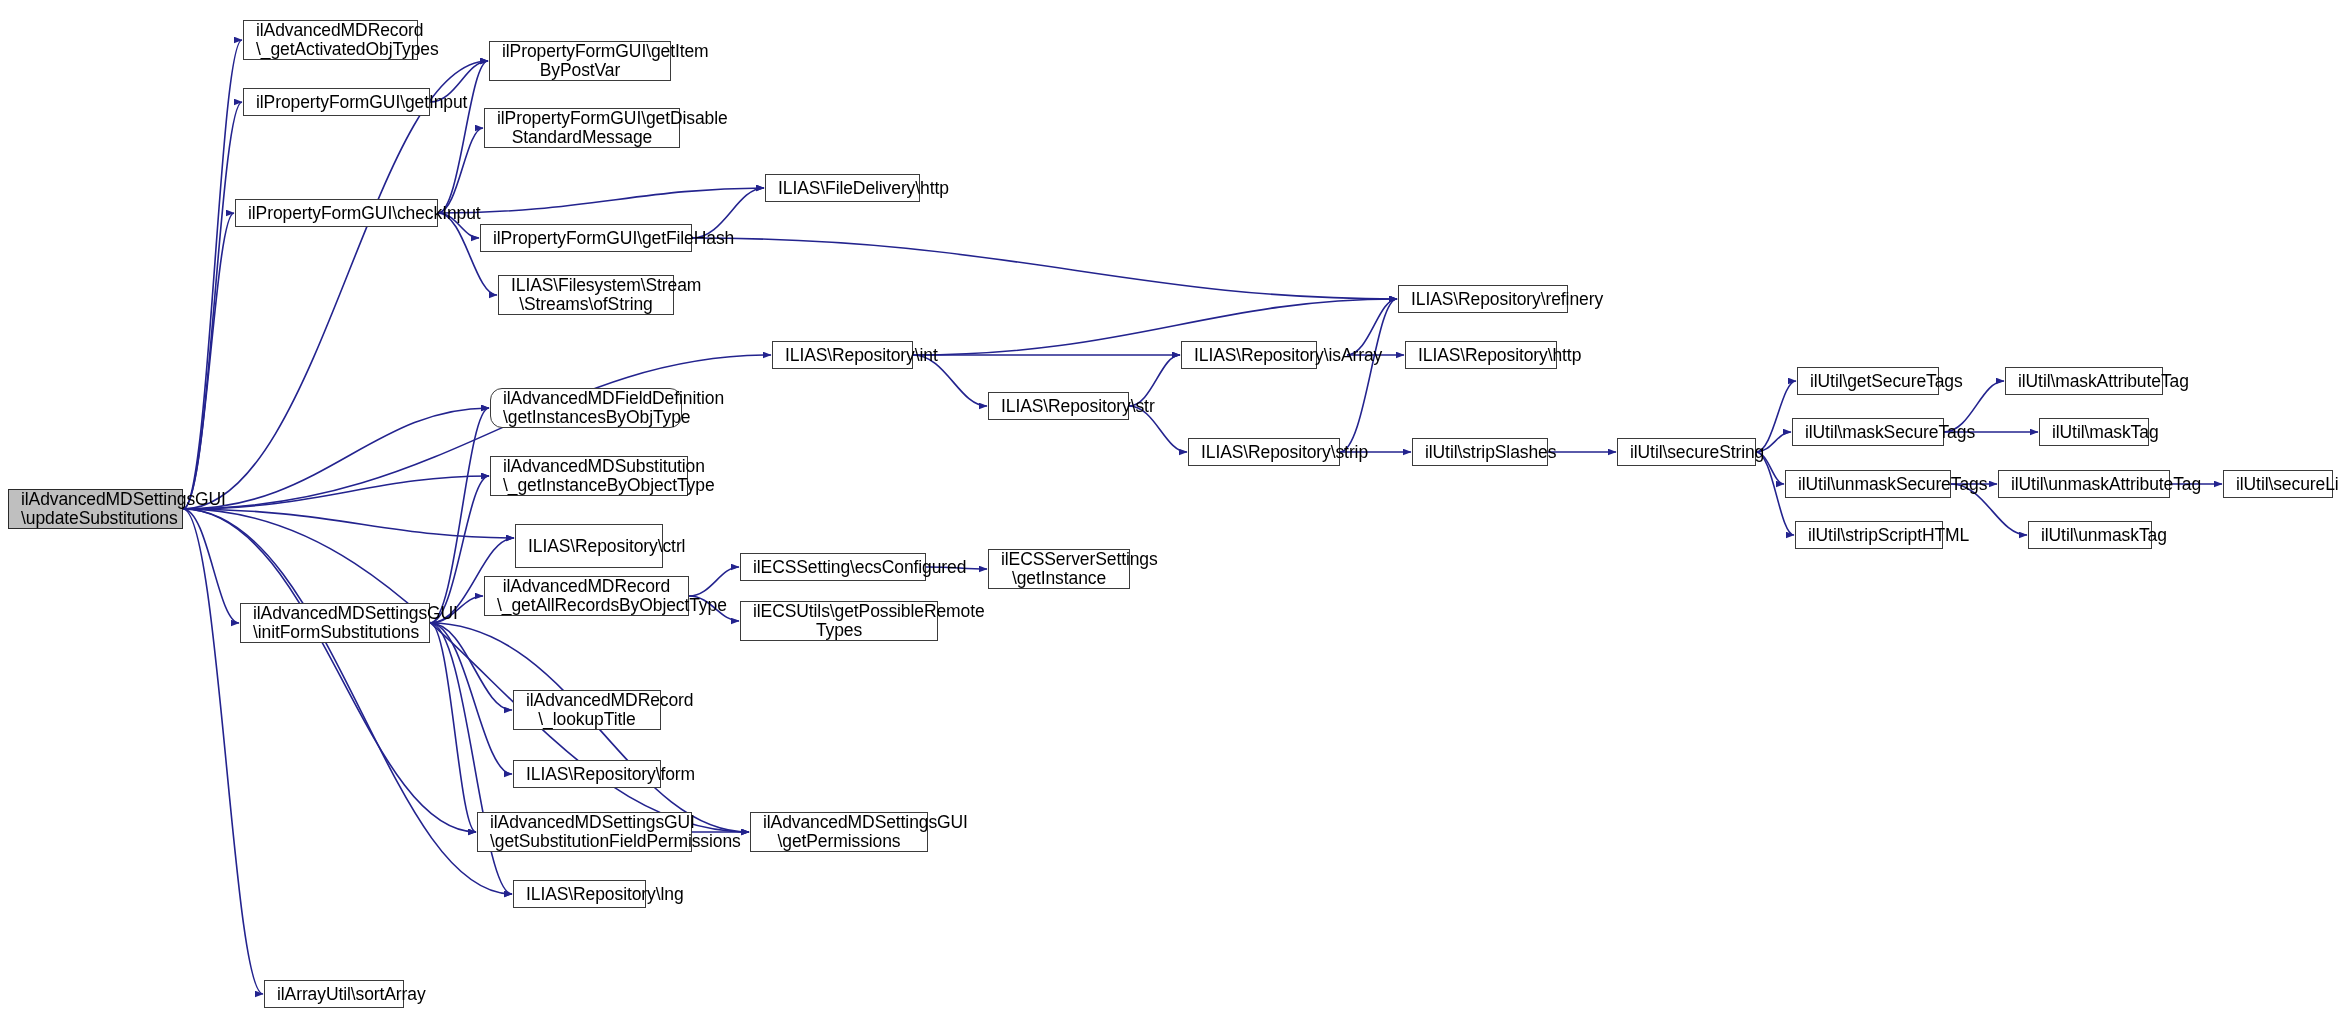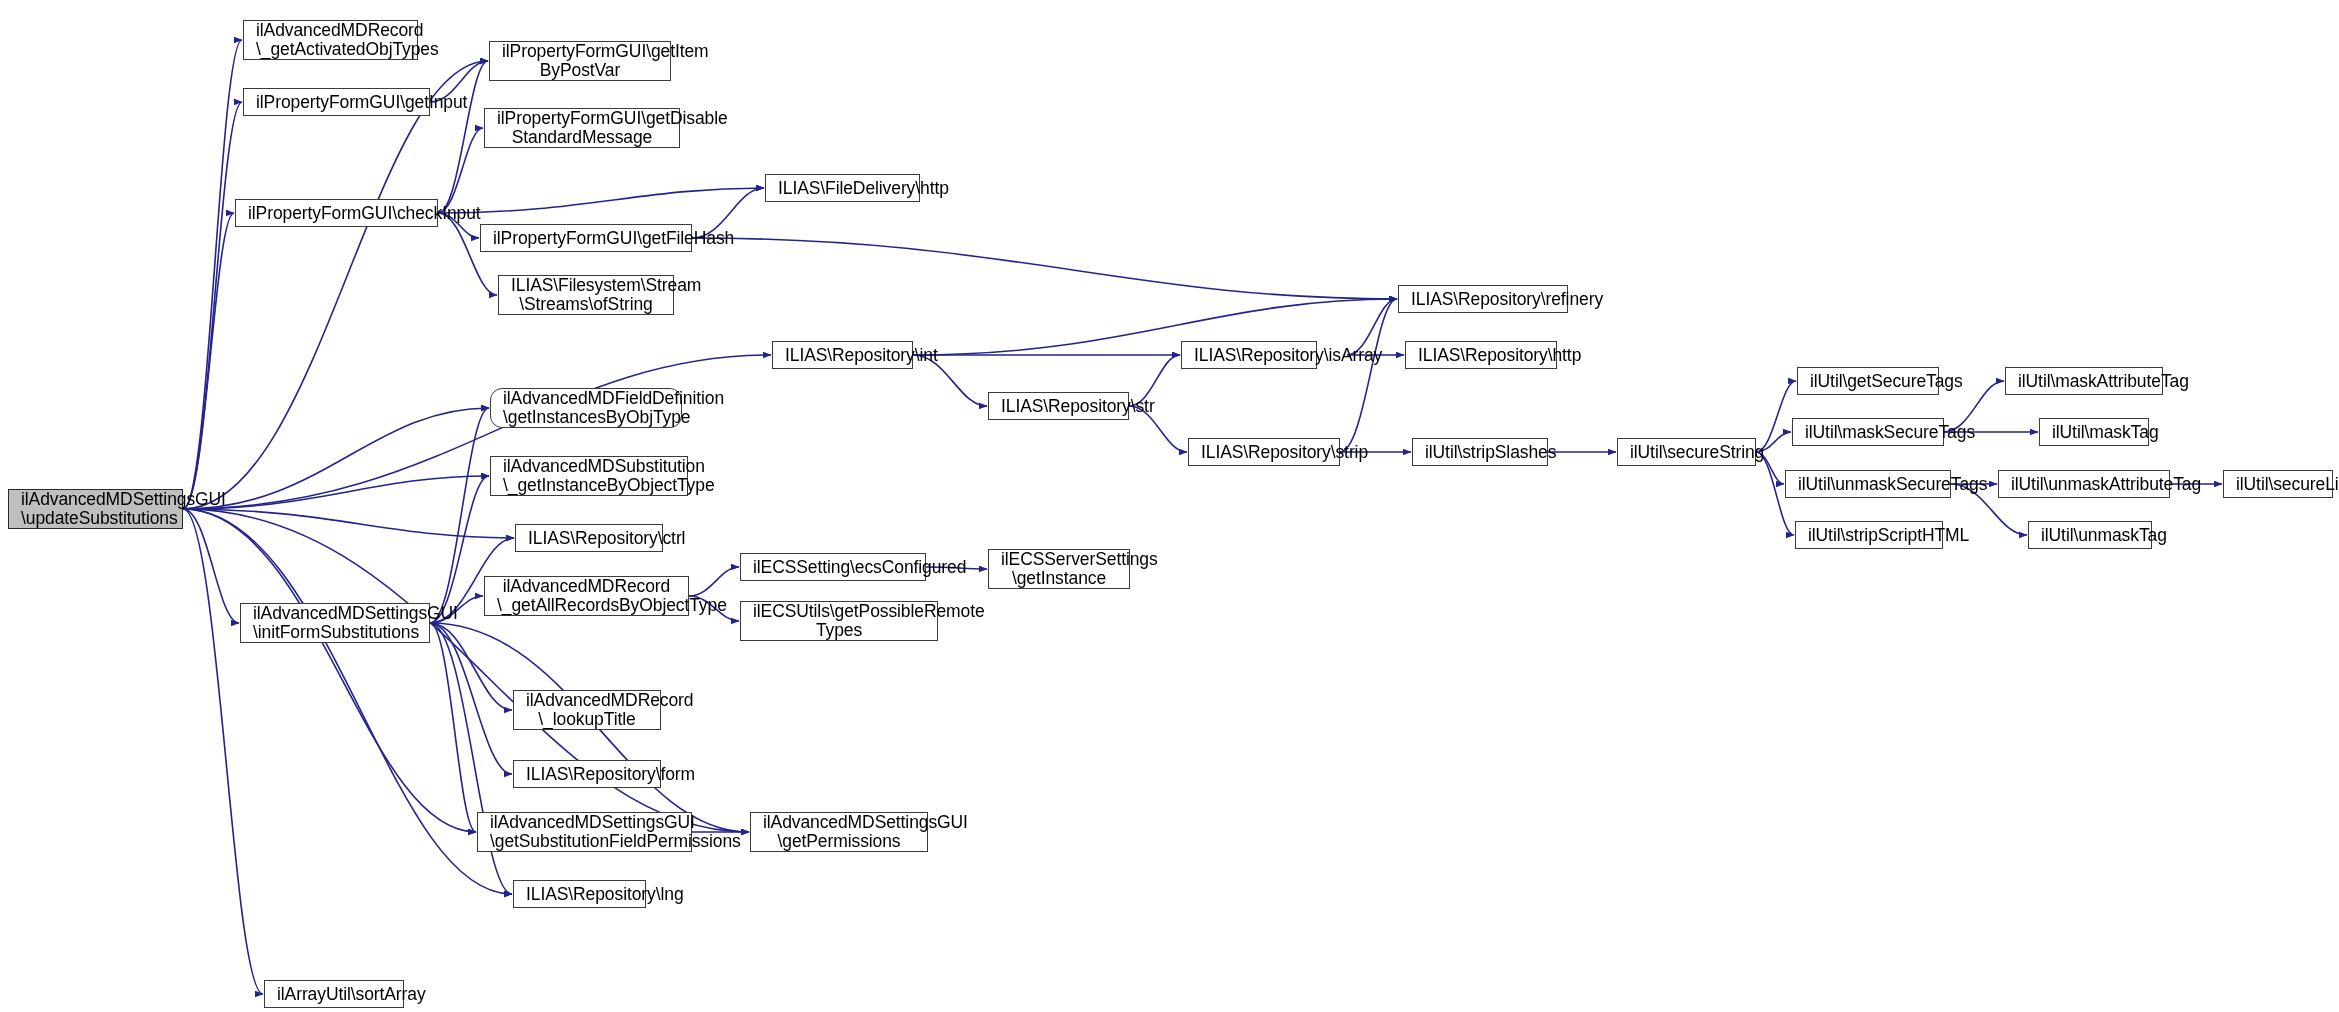--- a/index.html
+++ b/index.html
@@ -152,21 +152,21 @@
       <div class="node" style="left: 1795px; top: 521px; width: 148px; height: 28px;"><span class="lbl">ilUtil\stripScriptHTML</span></div>
       <div class="node" style="left: 2005px; top: 367px; width: 158px; height: 28px;"><span class="lbl">ilUtil\maskAttributeTag</span></div>
       <div class="node" style="left: 2039px; top: 418px; width: 110px; height: 28px;"><span class="lbl">ilUtil\maskTag</span></div>
       <div class="node" style="left: 1998px; top: 470px; width: 172px; height: 28px;"><span class="lbl">ilUtil\unmaskAttributeTag</span></div>
       <div class="node" style="left: 2028px; top: 521px; width: 124px; height: 28px; text-align: right;"><span class="lbl">ilUtil\unmaskTag</span></div>
       <div class="node" style="left: 2223px; top: 470px; width: 110px; height: 28px;"><span class="lbl">ilUtil\secureLink</span></div>
       <div class="node" style="left: 490px; top: 388px; width: 192px; height: 40px; border-radius: 12px;"><span class="lbl">ilAdvancedMDFieldDefinition
 \getInstancesByObjType</span></div>
       <div class="node" style="left: 490px; top: 456px; width: 198px; height: 40px;"><span class="lbl">ilAdvancedMDSubstitution
 \_getInstanceByObjectType</span></div>
-      <div class="node" style="left: 515px; top: 524px; width: 148px; height: 28px;"><span class="lbl">ILIAS\Repository\ctrl</span></div>
+      <div class="node" style="left: 515px; top: 524px; width: 148px; height: 44px;"><span class="lbl">ILIAS\Repository\ctrl</span></div>
       <div class="node" style="left: 484px; top: 576px; width: 205px; height: 40px;"><span class="lbl">ilAdvancedMDRecord
 \_getAllRecordsByObjectType</span></div>
       <div class="node" style="left: 740px; top: 553px; width: 186px; height: 28px;"><span class="lbl">ilECSSetting\ecsConfigured</span></div>
       <div class="node" style="left: 988px; top: 549px; width: 142px; height: 40px;"><span class="lbl">ilECSServerSettings
 \getInstance</span></div>
       <div class="node" style="left: 740px; top: 601px; width: 198px; height: 40px;"><span class="lbl">ilECSUtils\getPossibleRemote
 Types</span></div>
       <div class="node" style="left: 240px; top: 603px; width: 190px; height: 40px;"><span class="lbl">ilAdvancedMDSettingsGUI
 \initFormSubstitutions</span></div>
       <div class="node" style="left: 513px; top: 690px; width: 148px; height: 40px;"><span class="lbl">ilAdvancedMDRecord

